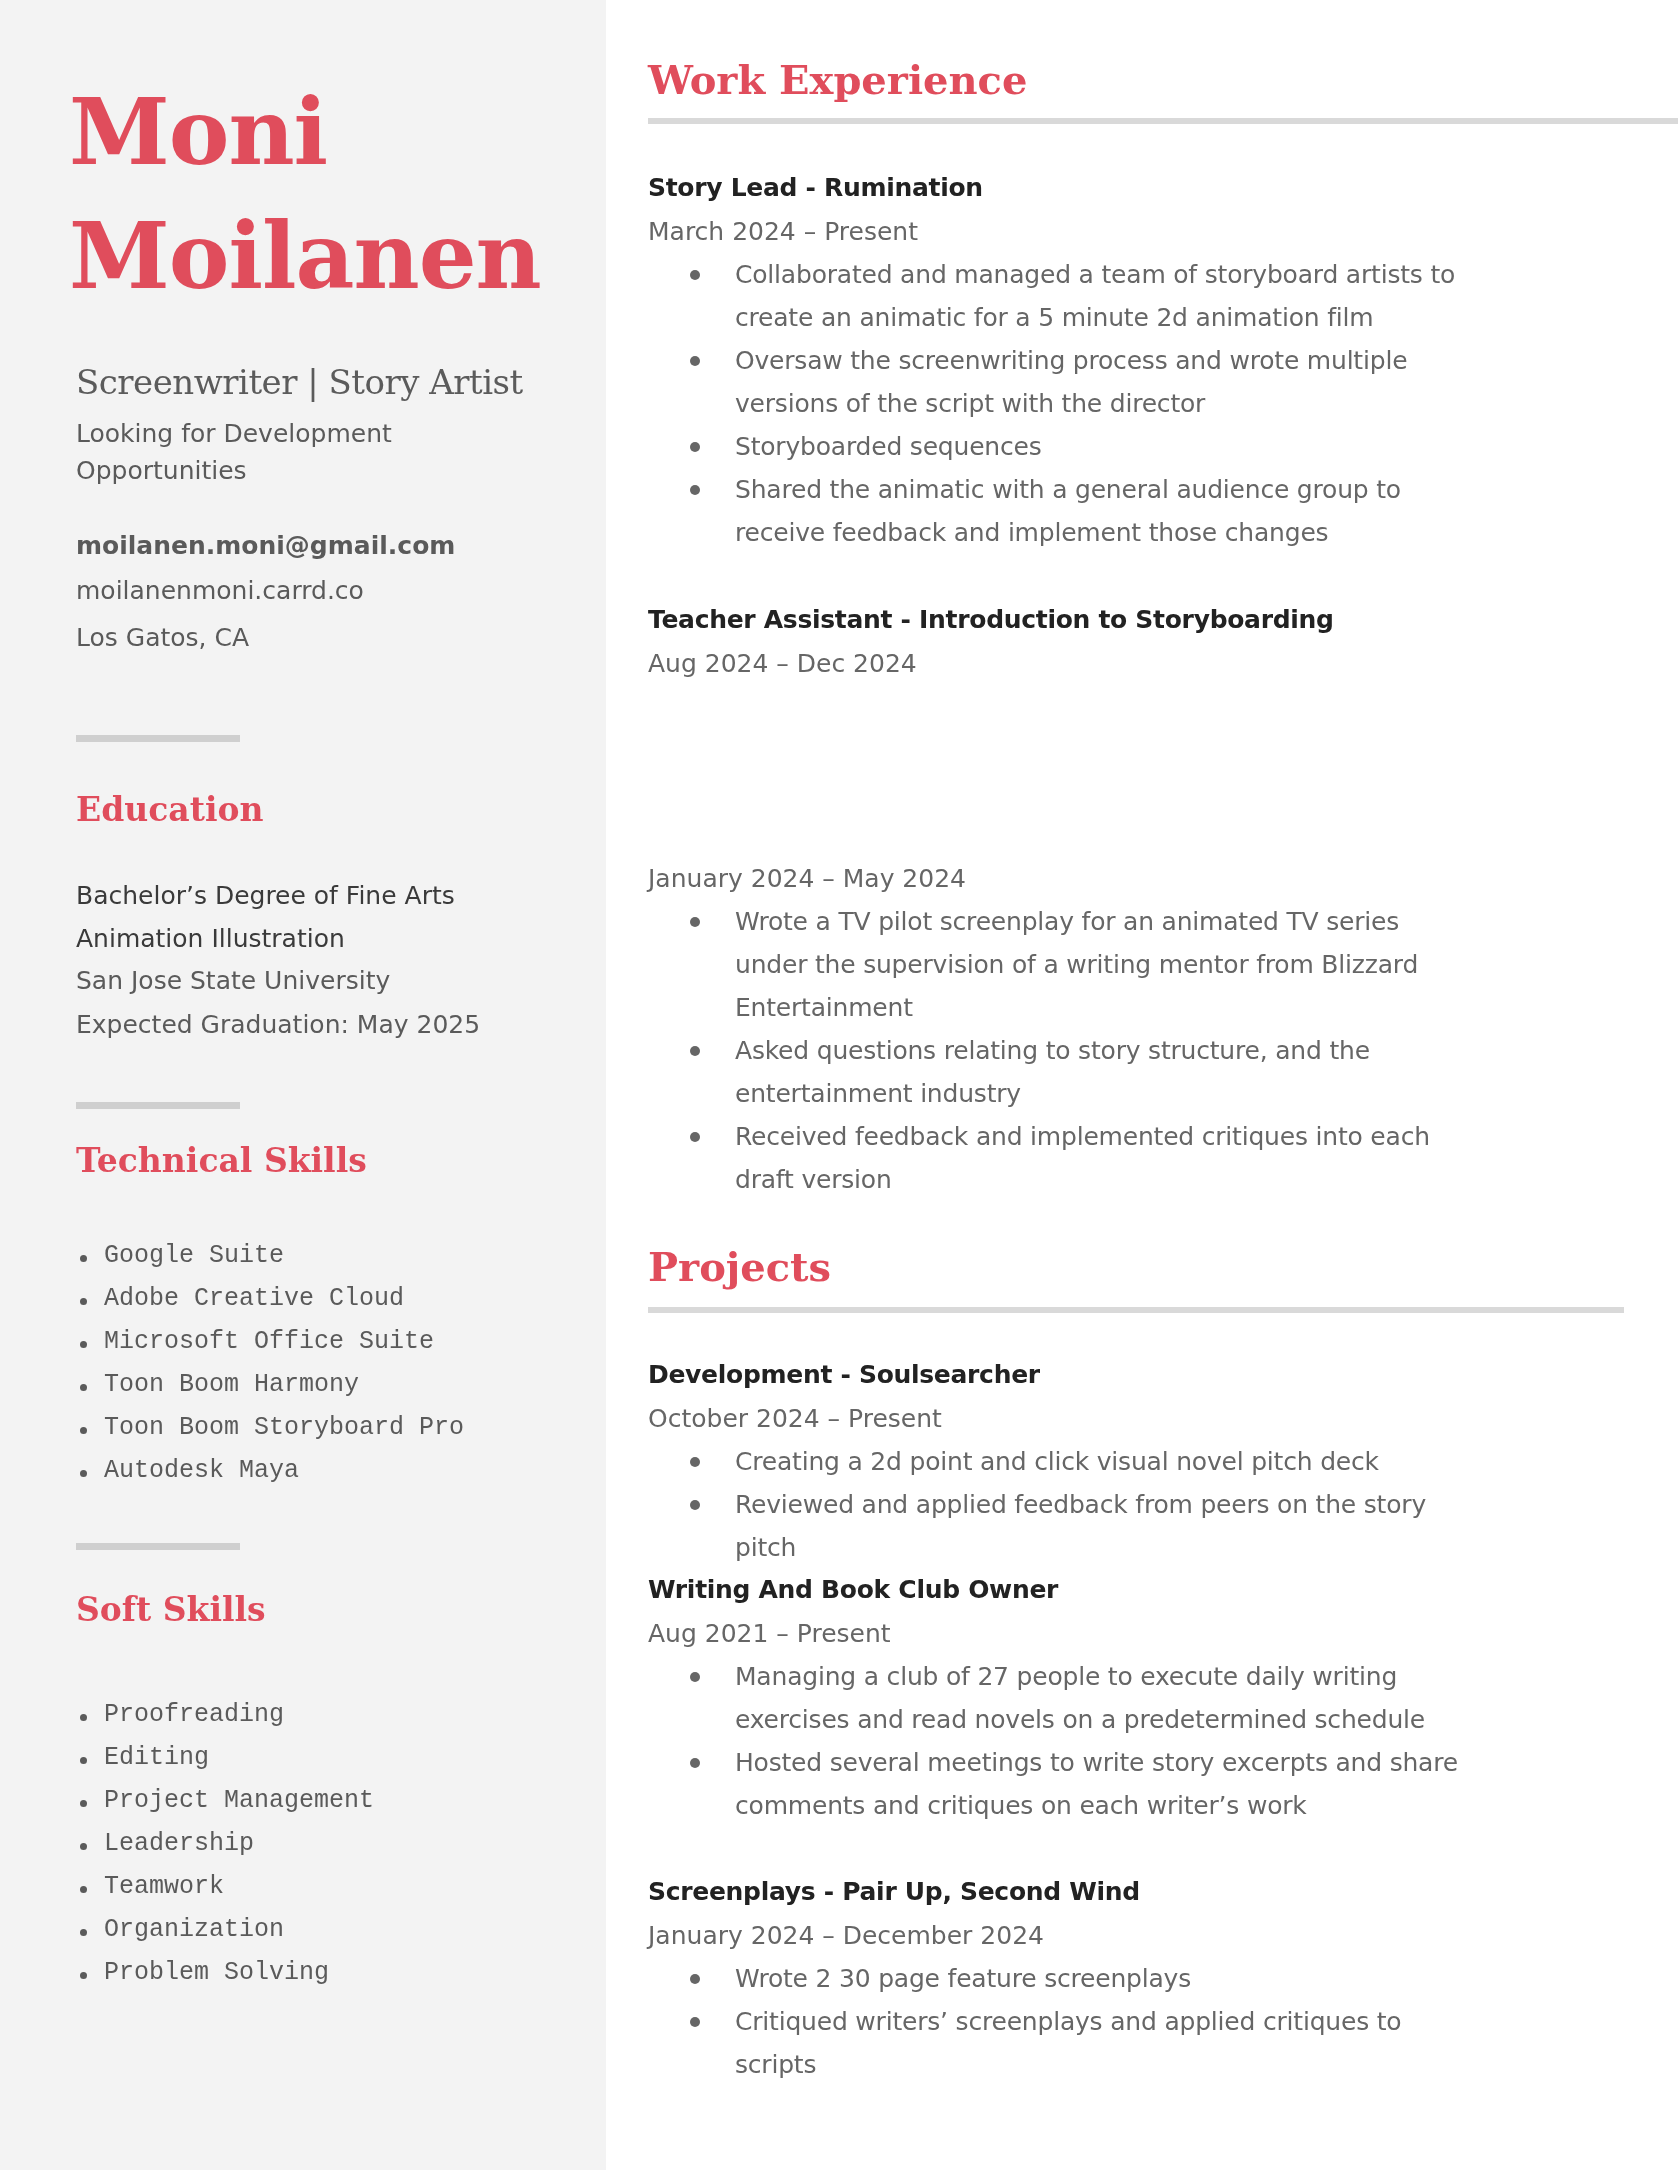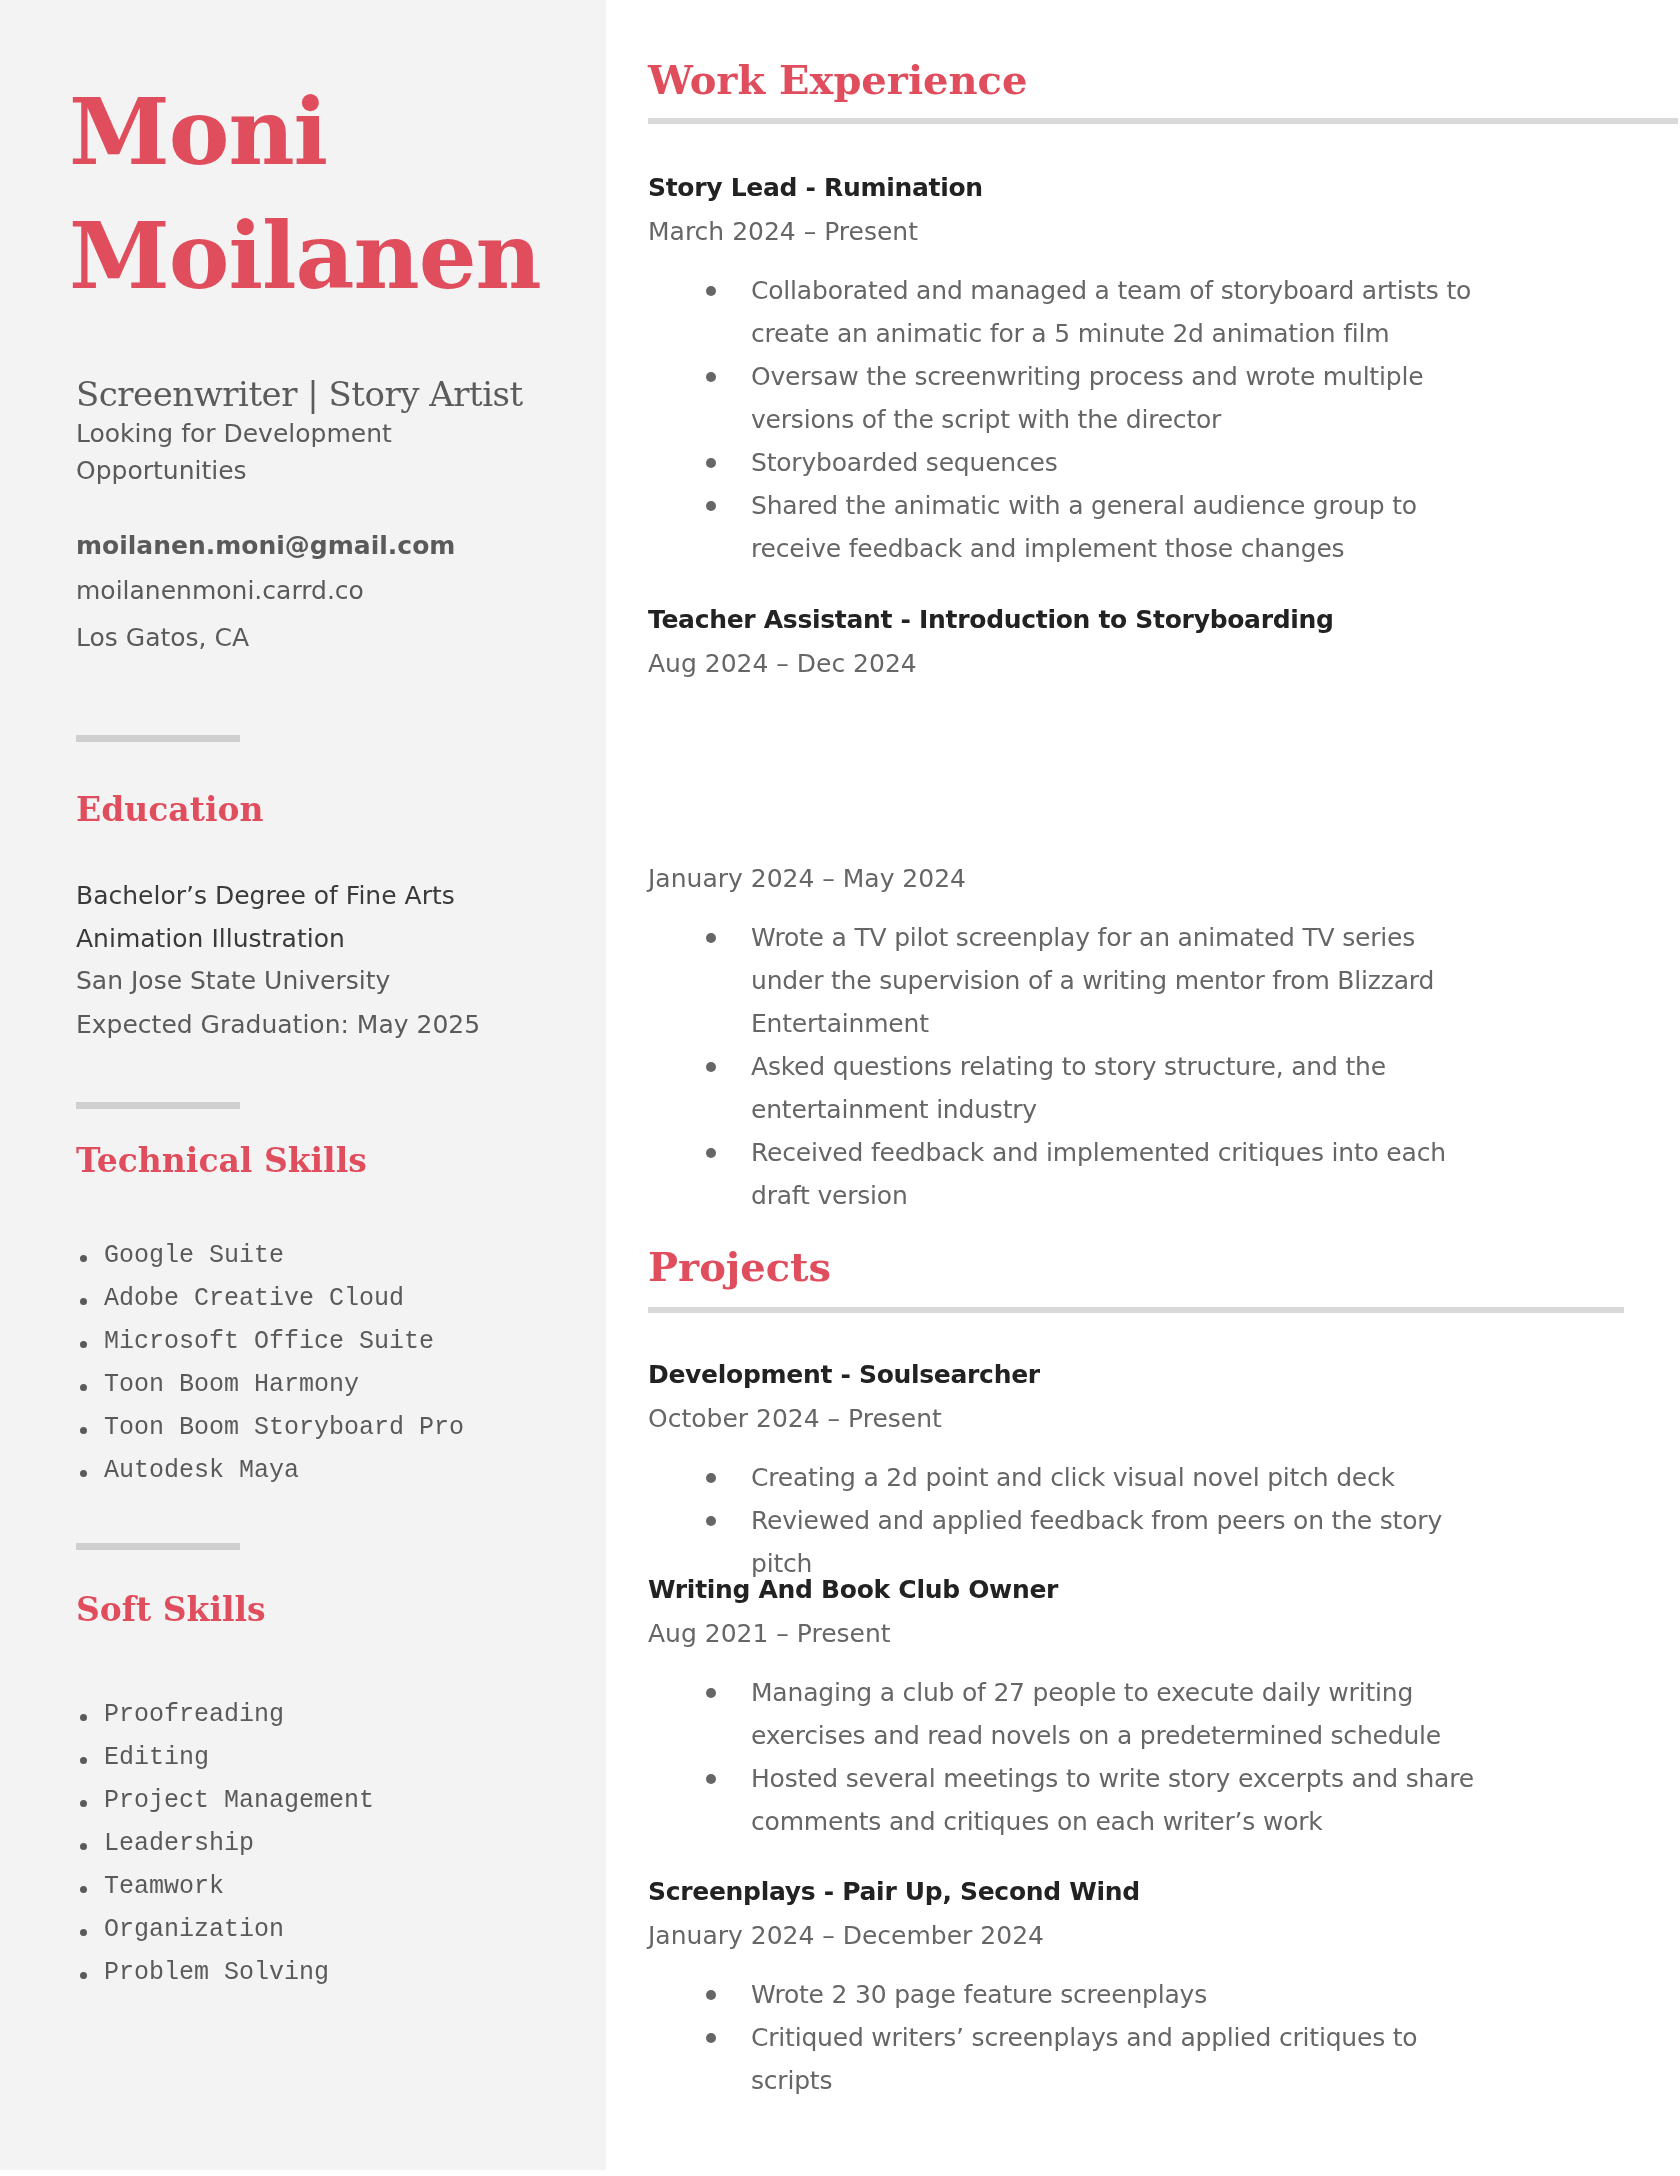--- a/index.html
+++ b/index.html
@@ -12,21 +12,21 @@
     background: #f3f3f3;
     padding-left: 20px;
   }
   .abs { position: absolute; white-space: nowrap; }
   .name {
     left: 69px; font-family: "DejaVu Serif", serif; font-weight: bold;
     color: #e04d5c; font-size: 91px; letter-spacing: -1px; line-height: 1;
   }
   .title {
     left: 76px; top: 362px; font-family: "DejaVu Serif", serif;
-    color: #5b5b5b; font-size: 34px; letter-spacing: -0.5px; margin-top: 12px;
+    color: #5b5b5b; font-size: 34px; letter-spacing: -0.5px;
   }
   .sb-text { left: 76px; color: #5a5a5a; font-size: 25px; }
   .sb-strong { left: 76px; color: #3a3a3a; font-size: 25px; font-weight: normal; }
   .sb-bar { position: absolute; left: 76px; width: 164px; height: 7px; background: #cfcfcf; }
   .sb-head {
     left: 76px; font-family: "DejaVu Serif", serif; font-weight: bold;
     color: #e04d5c; font-size: 33px;
   }
   .skill-list { position: absolute; left: 76px; margin: 4px; padding: 0; list-style: none; font-family: Liberation Mono, monospace; }
   .skill-list li {
@@ -38,21 +38,21 @@
     background: #5a5a5a; margin-right: 17px; margin-top: 6px;
   }
   .main-head {
     left: 648px; font-family: "DejaVu Serif", serif; font-weight: bold;
     color: #e04d5c; font-size: 40px;
   }
   .main-bar { position: absolute; left: 648px; height: 6px; background: #d9d9d9; }
   .entry { position: absolute; left: 648px; width: 990px; }
   .entry .role { font-size: 25px; font-weight: bold; color: #222; height: 44px; line-height: 44px; letter-spacing: -0.3px;}
   .entry .date { font-size: 25px; color: #666; height: 43px; line-height: 43px; }
-  .entry ul { list-style: none; margin: 16px; padding: 0; }
+  .entry ul { list-style: none; margin: 0; padding: 0; }
   .entry li {
     position: relative; padding-left: 87px; font-size: 25px; color: #666;
     line-height: 43px; width: 733px; letter-spacing: -0.2px;
   }
   .entry li .bullet {
     position: absolute; left: 42px; top: 17px; width: 10px; height: 10px;
     border-radius: 50%; background: #666;
   }
 </style>
 </head>

